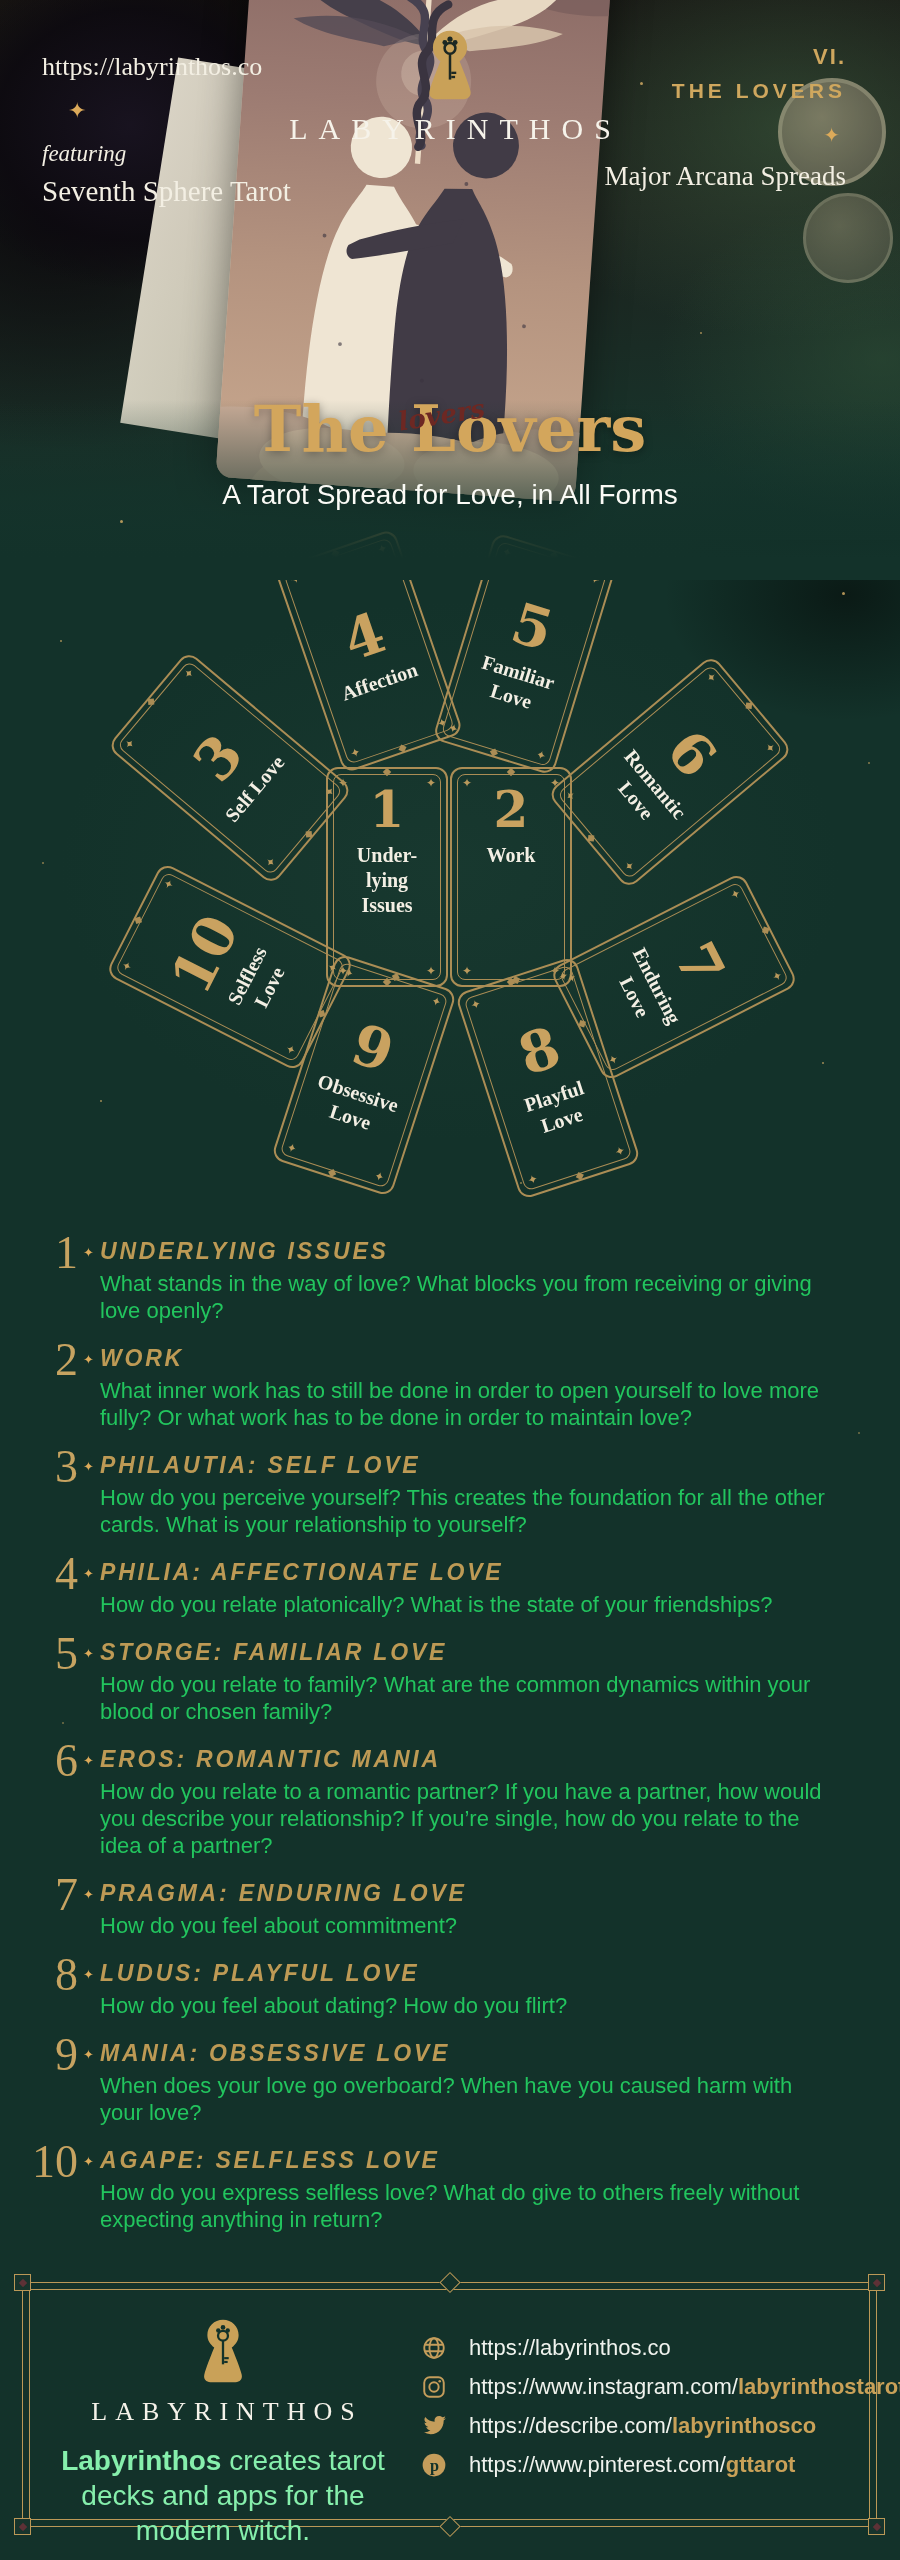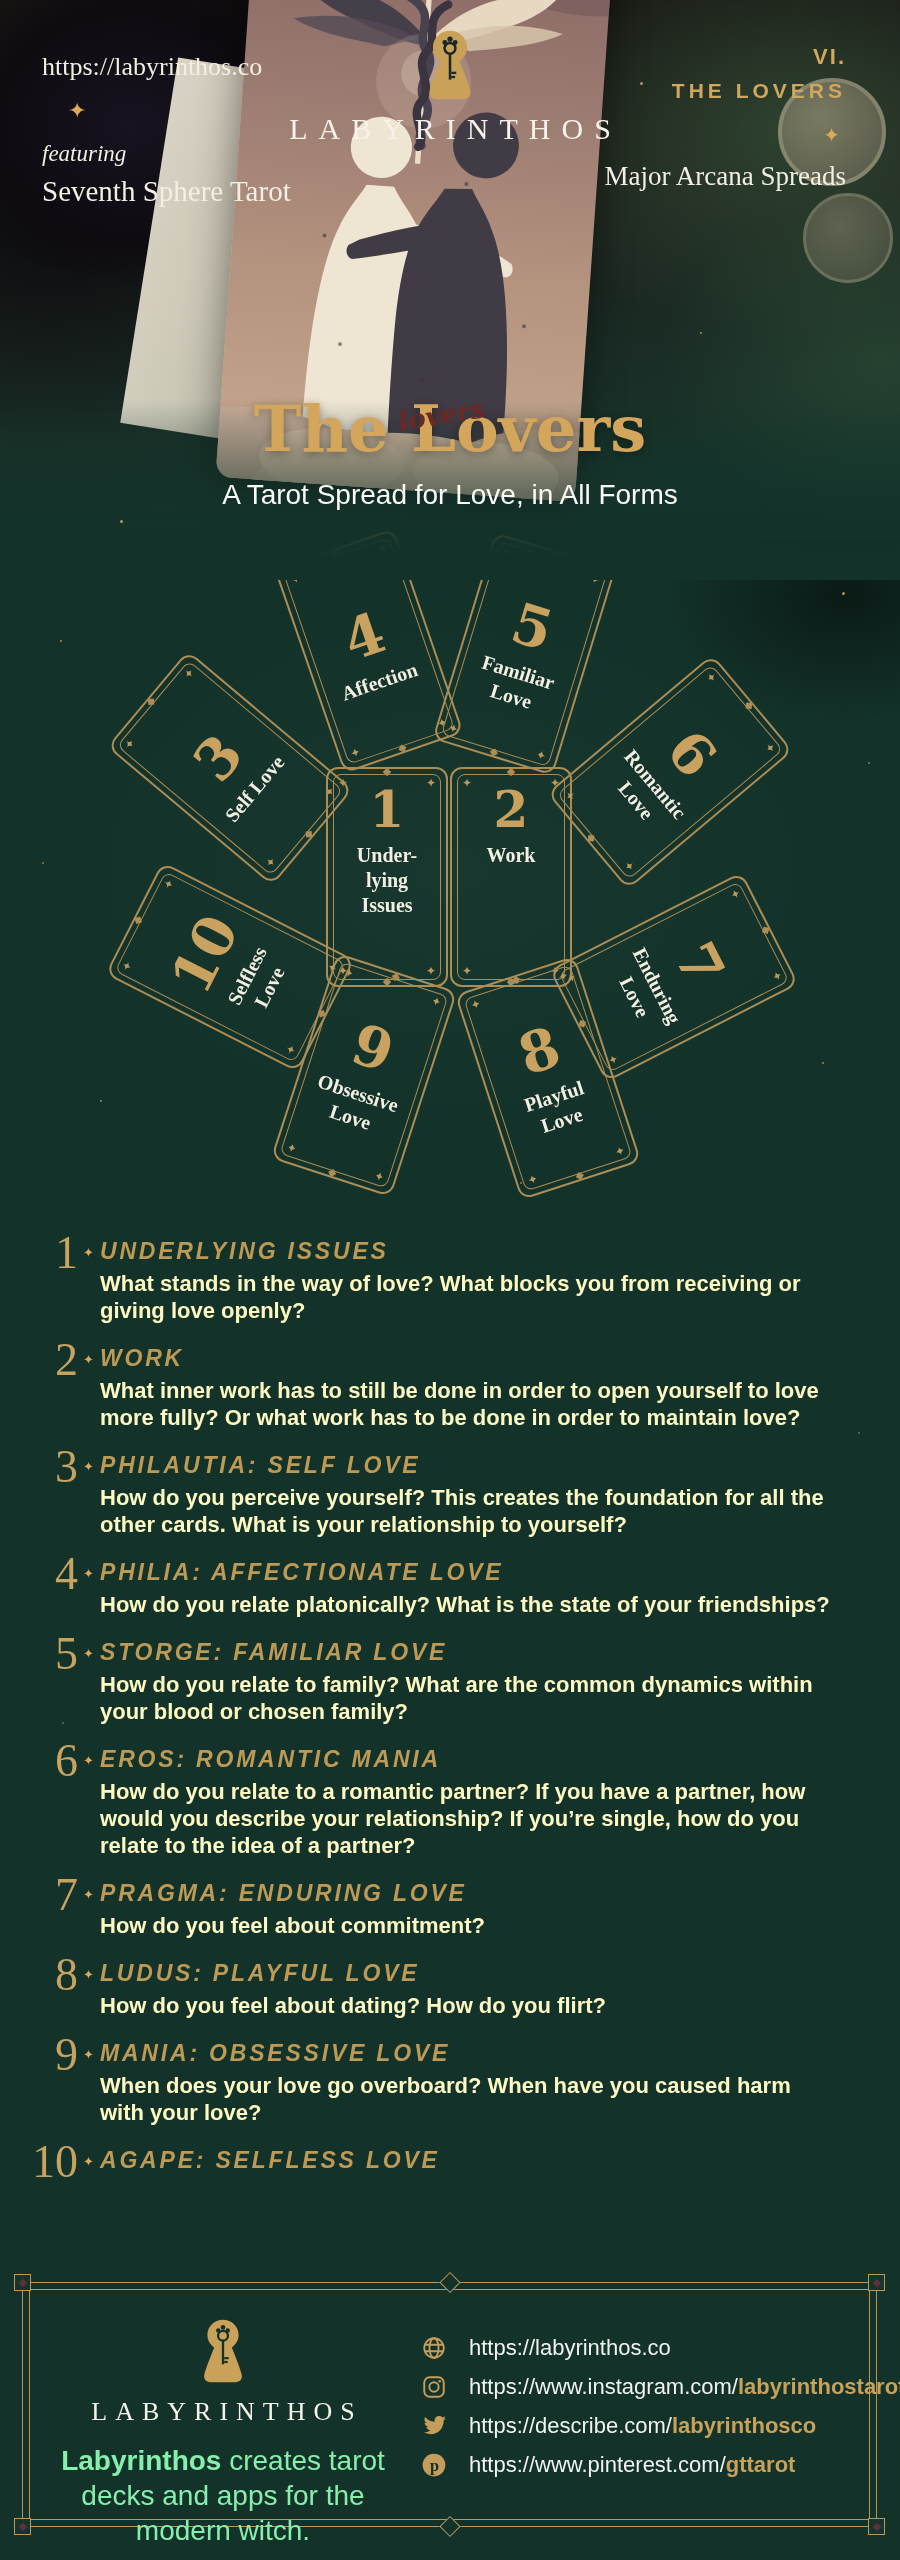--- a/index.html
+++ b/index.html
@@ -103,21 +103,21 @@
   .sp11{left:858px;top:1432px;width:2px;height:2px;opacity:.5;}
   .sp12{left:62px;top:1722px;width:2px;height:2px;opacity:.5;}
 
   
   .positions{position:absolute;left:0;top:1238px;width:900px;z-index:2;}
   .pos-item{position:relative;padding-left:100px;margin-bottom:21px;}
   .pos-num{position:absolute;left:0;top:-8px;width:78px;text-align:right;
     font:46px/1 "Liberation Serif",serif;color:#c6a361;}
   .pos-star{position:absolute;left:83px;top:7px;font-size:13px;}
   .pos-title{font-weight:bold;font-size:23px;color:#bd9a55;letter-spacing:2.8px;margin-bottom:5px;font-style:italic;}
-  .pos-desc{font-size:22px;line-height:27px;color:#fef9c3;max-width:730px;font-weight:bold;}
+  .pos-desc{font-size:22px;line-height:27px;color:#22c55e;max-width:730px;}
 
   
   .footer{position:absolute;left:22px;top:2282px;width:853px;height:243px;z-index:2;
     border:1.5px solid #bb9857;background:#13322a;}
   .footer::before{content:"";position:absolute;inset:6px;border:1px solid #bb9857;pointer-events:none;}
   .fc{position:absolute;width:15px;height:15px;background:#17342c;border:1.5px solid #bb9857;
     display:flex;align-items:center;justify-content:center;}
   .fc::before{content:"";width:6px;height:6px;background:#5d3136;transform:rotate(45deg);}
   .fc.tl{left:-9px;top:-9px;} .fc.tr{right:-9px;top:-9px;}
   .fc.bl{left:-9px;bottom:-9px;} .fc.br{right:-9px;bottom:-9px;}
@@ -403,20 +403,21 @@
     <div class="pos-item">
       <div class="pos-num">9</div>
       <span class="pos-star star">✦</span>
       <div class="pos-title">MANIA: OBSESSIVE LOVE</div>
       <div class="pos-desc">When does your love go overboard? When have you caused harm with your love?</div>
     </div>
     <div class="pos-item">
       <div class="pos-num">10</div>
       <span class="pos-star star">✦</span>
       <div class="pos-title">AGAPE: SELFLESS LOVE</div>
+      <div class="pos-desc">How do you express selfless love? What do give to others freely without expecting anything in return?</div>
     </div>
   </div>
 
   <div class="footer">
     <span class="fc tl"></span>
       <span class="fc tr"></span>
       <span class="fc bl"></span>
       <span class="fc br"></span>
     <span class="fd top"></span>
       <span class="fd bot"></span>

